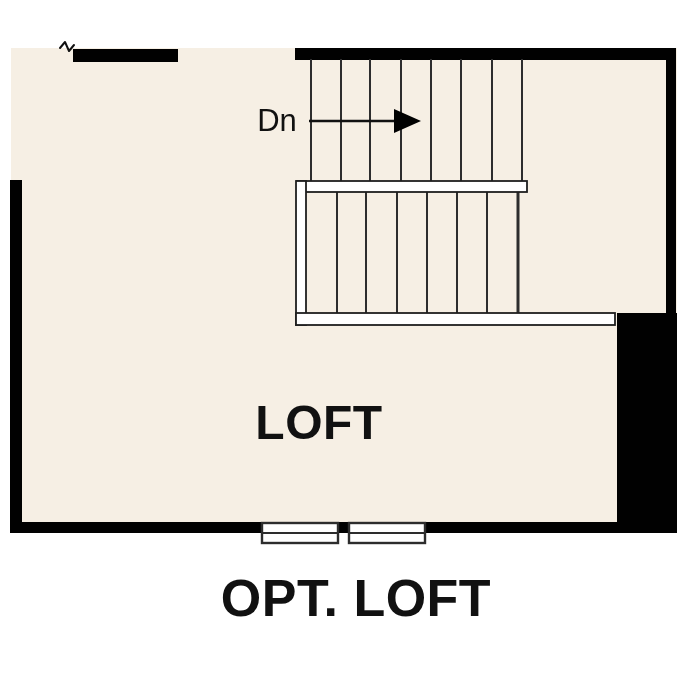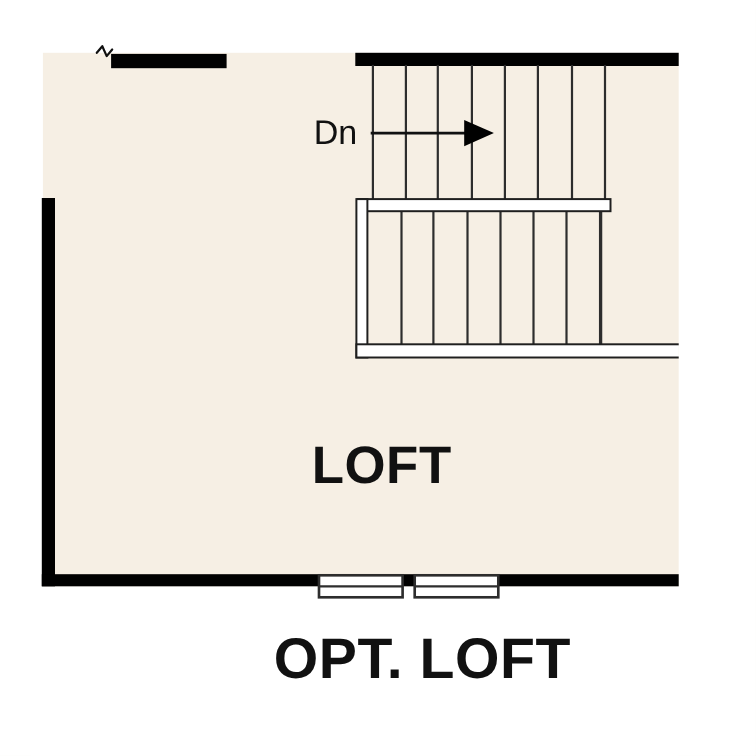--- a/index.html
+++ b/index.html
@@ -6,25 +6,24 @@
     --c-floor:#f6efe4;
     --c-wall:#010101;
     --c-line:#2d2d2d;
     --c-text:#111111;
     --c-rail:#ffffff;
     --c-background:#ffffff;
   }
   html,body{margin:0;padding:0;background:var(--c-background);}
   .stage{
     position:relative;
-    width:589px;height:687px;
+    width:687px;height:687px;
     background:var(--c-background);
     font-family:"Liberation Sans",sans-serif;
     overflow:hidden;
-    margin-left:28px;
   }
   svg{display:block;}
   .floor{fill:var(--c-floor);}
   .wall{fill:var(--c-wall);}
   .break{stroke:var(--c-text);stroke-width:2;fill:none;stroke-linecap:round;stroke-linejoin:round;}
   .tread{stroke:var(--c-line);stroke-width:2;}
   .tread-edge{stroke-width:3;}
   .rail{fill:var(--c-rail);stroke:#1f1f1f;stroke-width:1.8;}
   .window{fill:var(--c-rail);stroke:var(--c-line);stroke-width:2.4;}
   .win-mid{stroke:var(--c-line);stroke-width:2;}

